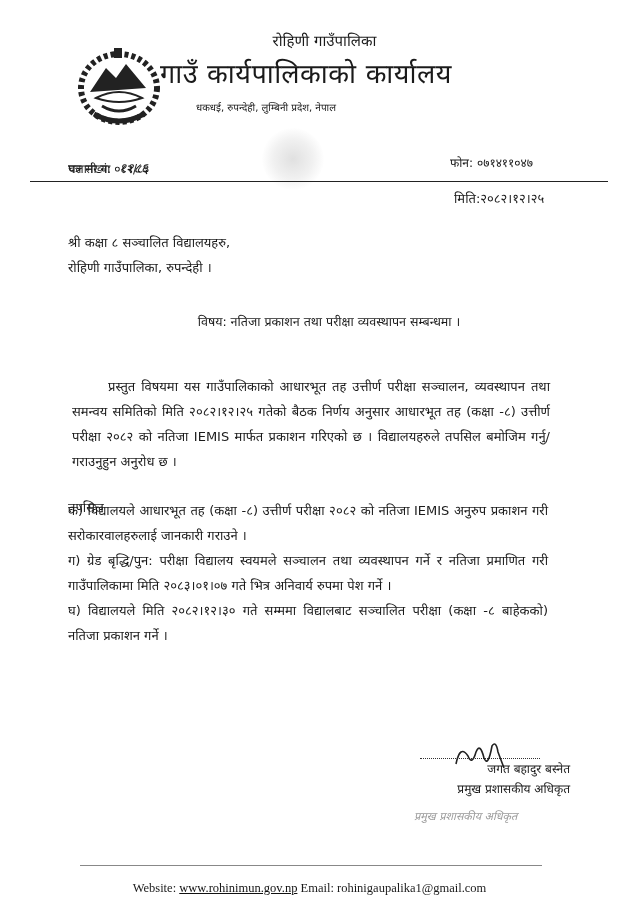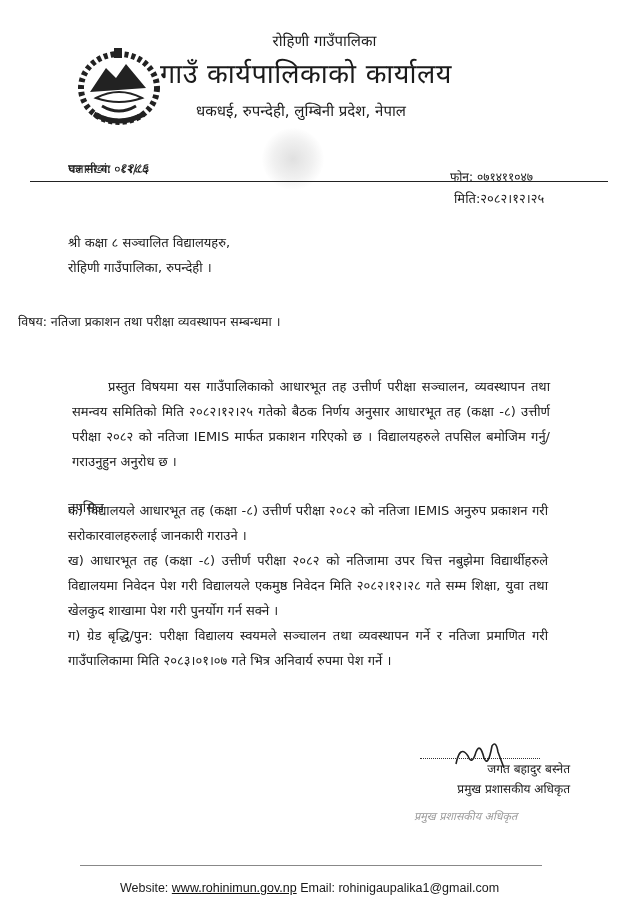--- a/index.html
+++ b/index.html
@@ -2,44 +2,44 @@
 <html><head>
 <meta charset="utf-8">
 <style>
   html,body{margin:0;padding:0;}
   body{width:619px;height:910px;background:#ffffff;position:relative;overflow:hidden;
        font-family:"DejaVu Sans",sans-serif;color:#1a1a1a;}
   .abs{position:absolute;}
   #logo{left:76px;top:44px;width:86px;height:82px;}
   #muni-name{left:0;width:619px;top:30px;text-align:center;font-size:15px;padding-left:30px;box-sizing:border-box;}
   #office-title{left:160px;top:54px;font-size:27px;letter-spacing:0.5px;text-align:right;}
-  #office-address{left:196px;top:100px;font-size:15px;}
+  #office-address{left:196px;top:100px;font-size:10px;}
   .meta{font-size:12px;}
   #ref-no{left:68px;top:143px;margin-top:17px;}
   #dispatch{left:68px;top:158px;}
   #dispatch .hand{font-family:Liberation Sans, sans-serif;font-size:14px;font-style:italic;margin-left:4px;}
-  #phone{left:450px;top:168px;}
+  #phone{left:450px;top:154px;}
   #hr-top{left:30px;top:181px;width:578px;height:0;border-top:1.5px solid #222;}
   #date{left:454px;top:189px;font-size:13px;}
   #stamp{left:262px;top:128px;width:62px;height:62px;border-radius:50%;
          background:radial-gradient(circle,#d6d6d6 0%,#ececec 45%,rgba(255,255,255,0) 72%);opacity:.75;}
   .body-text{font-size:13px;line-height:25px;}
   #recipient{left:68px;top:230px;}
-  #subject{left:0;width:616px;top:313px;text-align:left;font-size:12.5px;padding-left:18px;box-sizing:border-box;}
+  #subject{left:0;width:616px;top:313px;text-align:center;font-size:12.5px;padding-left:42px;box-sizing:border-box;}
   #main-para{left:72px;top:374px;width:478px;text-align:justify;}
   #main-para .indent{display:inline-block;width:36px;}
   #tapasil{left:68px;top:474px;margin-top:21px;}
   #items{left:68px;top:498px;width:480px;}
   #items .item{text-align:justify;}
   #signature-area{left:390px;top:738px;width:180px;text-align:right;font-size:12px;line-height:20px;}
   #sig-scribble{display:block;margin:0 auto;width:60px;height:34px;}
   #sig-dots{border-top:1.5px dotted #333;width:120px;margin:-14px auto 0;}
   #stamp2{left:414px;top:808px;font-size:11px;color:#9a9a9a;font-style:italic;}
   #hr-bottom{left:80px;top:865px;width:462px;height:0;border-top:1px solid #888;}
-  #footer{left:0;width:619px;top:881px;text-align:center;font-family:Liberation Sans, sans-serif;font-size:12.5px;}
+  #footer{left:0;width:619px;top:881px;text-align:center;font-family:Liberation Serif, serif;font-size:12.5px;}
   #footer a{color:#111;text-decoration:underline;}
 </style>
 </head>
 <body>
 
 <div class="abs" id="logo">
   <svg viewBox="0 0 86 82" width="86" height="82">
     <ellipse cx="43" cy="44" rx="38" ry="34" fill="none" stroke="#222" stroke-width="6" stroke-dasharray="4 3"></ellipse>
     <path d="M14 48 L30 24 L40 34 L50 20 L70 44 Z" fill="#222"></path>
     <path d="M20 54 Q43 42 66 54 Q43 62 20 54 Z" fill="#fff" stroke="#222" stroke-width="2"></path>
@@ -79,22 +79,22 @@
   <div>रोहिणी गाउँपालिका, रुपन्देही ।</div>
 </div>
 
 <div class="abs" id="subject">विषय: नतिजा प्रकाशन तथा परीक्षा व्यवस्थापन सम्बन्धमा ।</div>
 
 <div class="abs body-text" id="main-para"><span class="indent"></span><span>प्रस्तुत विषयमा यस गाउँपालिकाको आधारभूत तह उत्तीर्ण परीक्षा  सञ्चालन, व्यवस्थापन तथा समन्वय समितिको मिति २०८२।१२।२५ गतेको बैठक निर्णय अनुसार आधारभूत तह (कक्षा -८) उत्तीर्ण परीक्षा २०८२ को नतिजा IEMIS मार्फत प्रकाशन गरिएको छ । विद्यालयहरुले तपसिल बमोजिम गर्नु/गराउनुहुन अनुरोध छ ।</span></div>
 
 <div class="abs body-text" id="tapasil">तपसिल</div>
 <div class="abs body-text" id="items">
   <div class="item">क) विद्यालयले आधारभूत तह (कक्षा -८) उत्तीर्ण परीक्षा २०८२ को नतिजा IEMIS अनुरुप प्रकाशन गरी सरोकारवालहरुलाई जानकारी गराउने ।</div>
-  <div class="item">ख) आधारभूत तह (कक्षा -८) उत्तीर्ण परीक्षा २०८२ को नतिजामा उपर चित्त नबुझेमा विद्यार्थीहरुले विद्यालयमा निवेदन पेश गरी विद्यालयले एकमुष्ठ निवेदन मिति २०८२।१२।२८ गते सम्म शिक्षा, युवा तथा खेलकुद शाखामा पेश गरी पुनर्योग गर्न सक्ने ।</div>
   <div class="item">ग) ग्रेड बृद्धि/पुन: परीक्षा विद्यालय स्वयमले सञ्चालन तथा व्यवस्थापन गर्ने र नतिजा प्रमाणित गरी गाउँपालिकामा मिति २०८३।०१।०७ गते भित्र अनिवार्य रुपमा पेश गर्ने ।</div>
+  <div class="item">घ) विद्यालयले मिति २०८२।१२।३० गते सम्ममा विद्यालबाट सञ्चालित परीक्षा (कक्षा -८ बाहेकको) नतिजा प्रकाशन गर्ने ।</div>
 </div>
 
 <div class="abs" id="signature-area">
   <svg id="sig-scribble" viewBox="0 0 60 34">
     <path d="M6 26 Q10 6 18 18 Q22 28 26 14 Q30 4 34 20 Q38 30 42 8 Q46 2 48 14 L54 30" fill="none" stroke="#222" stroke-width="1.6"></path>
   </svg>
   <div id="sig-dots"></div>
   <div>जगत बहादुर बस्नेत</div>
   <div>प्रमुख प्रशासकीय अधिकृत</div>
 </div>

